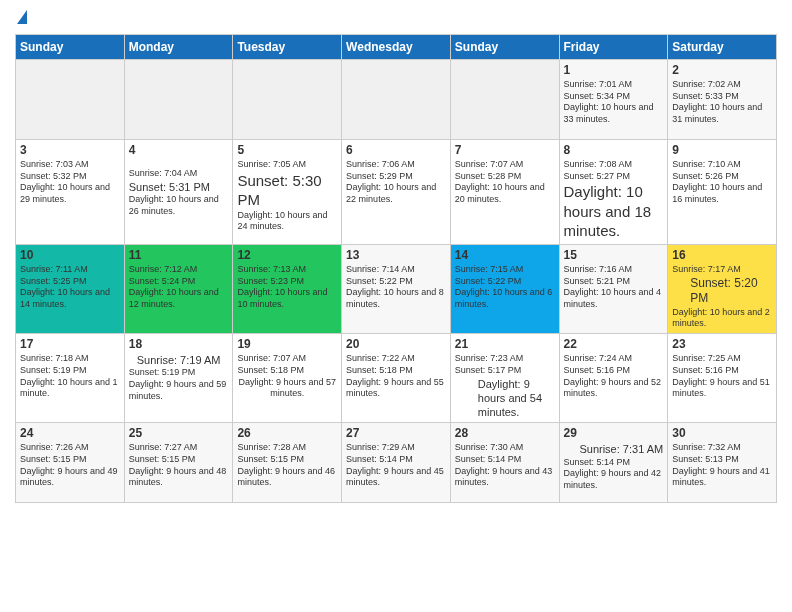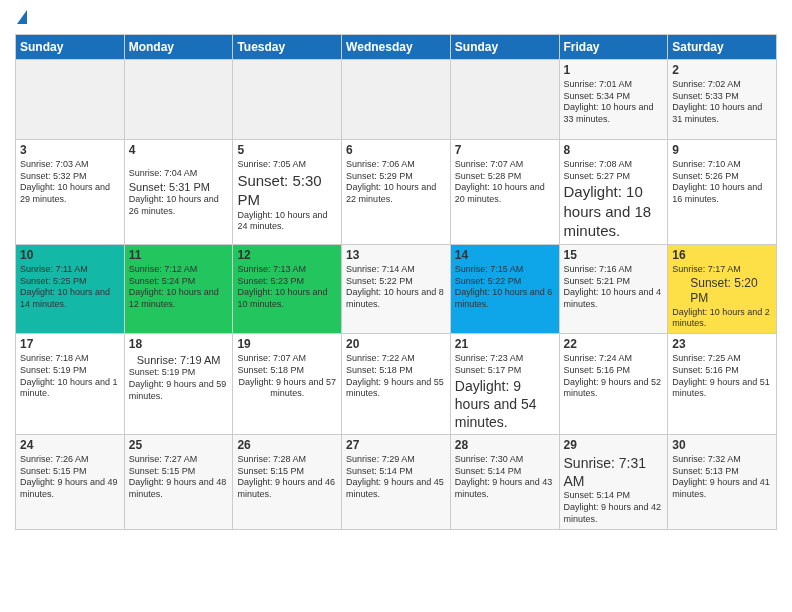--- a/index.html
+++ b/index.html
@@ -231,21 +231,21 @@
         <td style="background: rgb(255, 255, 255);">
           <span class="day-num">20</span>
           <div style="font-size: 9px; line-height: 1.3;">Sunrise: 7:22 AM</div>
           <div style="font-size: 9px; line-height: 1.3;">Sunset: 5:18 PM</div>
           <div style="font-size: 9px; line-height: 1.3;">Daylight: 9 hours and 55 minutes.</div>
         </td>
         <td style="background: rgb(255, 255, 255);">
           <span class="day-num">21</span>
           <div style="font-size: 9px; line-height: 1.3;">Sunrise: 7:23 AM</div>
           <div style="font-size: 9px; line-height: 1.3;">Sunset: 5:17 PM</div>
-          <div style="font-size: 14px; line-height: 1.3;">Daylight: 9 hours and 54 minutes.</div>
+          <div style="font-size: 11px; line-height: 1.3; margin-left: 23px;">Daylight: 9 hours and 54 minutes.</div>
         </td>
         <td style="background: rgb(255, 255, 255);">
           <span class="day-num">22</span>
           <div style="font-size: 9px; line-height: 1.3;">Sunrise: 7:24 AM</div>
           <div style="font-size: 9px; line-height: 1.3;">Sunset: 5:16 PM</div>
           <div style="font-size: 9px; line-height: 1.3;">Daylight: 9 hours and 52 minutes.</div>
         </td>
         <td style="background: rgb(255, 255, 255);">
           <span class="day-num">23</span>
           <div style="font-size: 9px; line-height: 1.3;">Sunrise: 7:25 AM</div>
@@ -279,21 +279,21 @@
           <div style="font-size: 9px; line-height: 1.3;">Daylight: 9 hours and 45 minutes.</div>
         </td>
         <td style="background: rgb(247, 247, 247);">
           <span class="day-num">28</span>
           <div style="font-size: 9px; line-height: 1.3;">Sunrise: 7:30 AM</div>
           <div style="font-size: 9px; line-height: 1.3;">Sunset: 5:14 PM</div>
           <div style="font-size: 9px; line-height: 1.3;">Daylight: 9 hours and 43 minutes.</div>
         </td>
         <td style="background: rgb(247, 247, 247);">
           <span class="day-num">29</span>
-          <div style="font-size: 14px; line-height: 1.3;">Sunrise: 7:31 AM</div>
+          <div style="font-size: 11px; line-height: 1.3; text-align: right;">Sunrise: 7:31 AM</div>
           <div style="font-size: 9px; line-height: 1.3;">Sunset: 5:14 PM</div>
           <div style="font-size: 9px; line-height: 1.3;">Daylight: 9 hours and 42 minutes.</div>
         </td>
         <td style="background: rgb(247, 247, 247);">
           <span class="day-num">30</span>
           <div style="font-size: 9px; line-height: 1.3;">Sunrise: 7:32 AM</div>
           <div style="font-size: 9px; line-height: 1.3;">Sunset: 5:13 PM</div>
           <div style="font-size: 9px; line-height: 1.3;">Daylight: 9 hours and 41 minutes.</div>
         </td>
       </tr>

